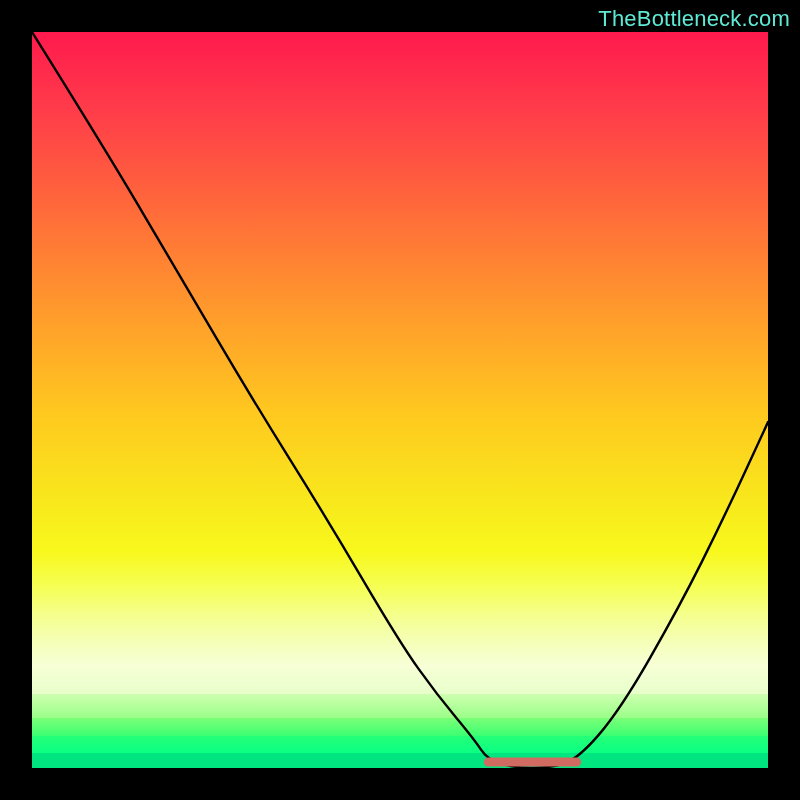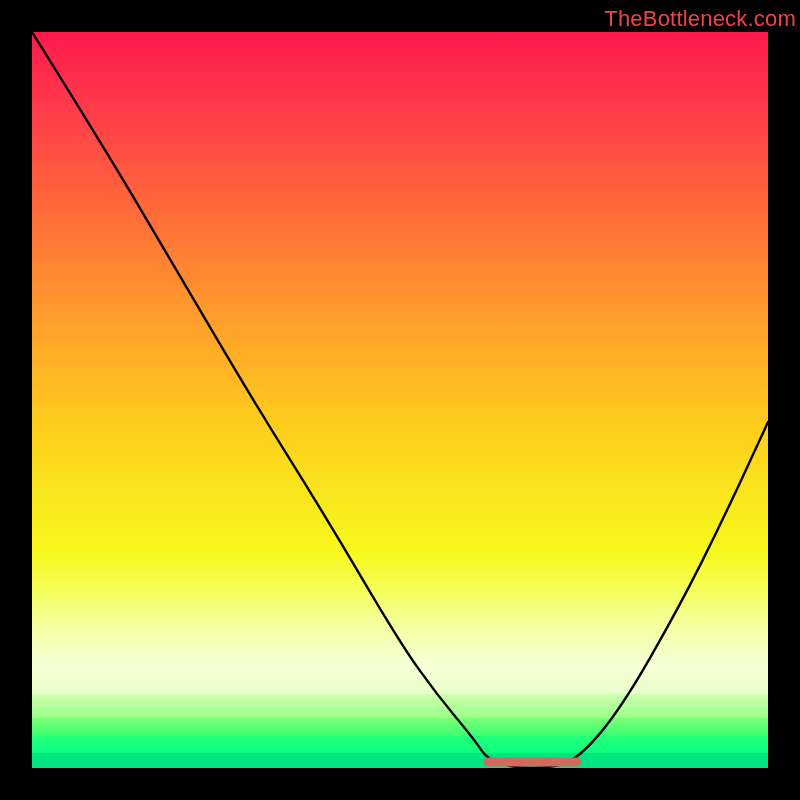--- a/index.html
+++ b/index.html
@@ -13,22 +13,22 @@
   }
   .frame {
     position: relative;
     width: 800px;
     height: 800px;
     background: #000;
   }
   .watermark {
     position: absolute;
     top: 6px;
-    right: 4px;
-    color: #ef4444;
+    right: 10px;
+    color: #5eead4;
     font-size: 22px;
     letter-spacing: 0.2px;
     z-index: 5;
   }
   .plot {
     position: absolute;
     left: 32px;
     top: 32px;
     width: 736px;
     height: 736px;

